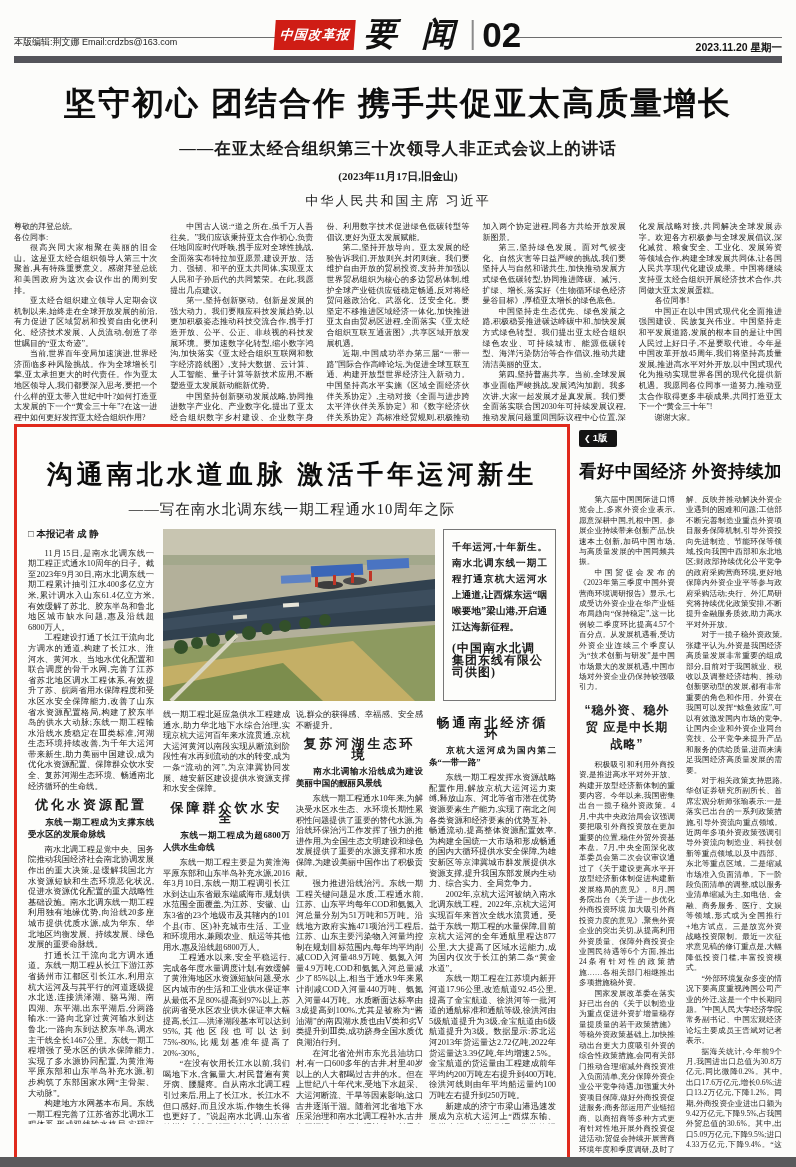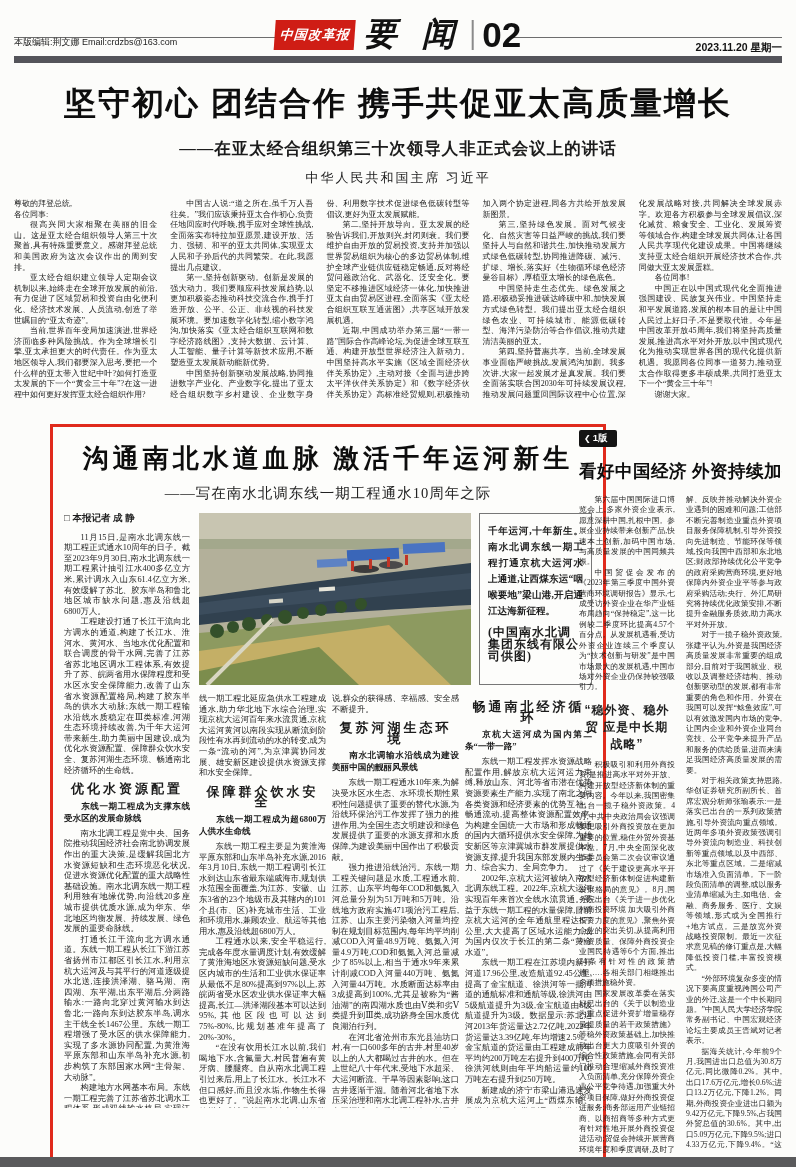--- a/index.html
+++ b/index.html
@@ -45,21 +45,21 @@
   
   .blk-p   { text-indent:2em; }
   .blk-nop { text-indent:0; }
   .blk-cont{ text-indent:0; }
   .blk-h2  { font-family:"Liberation Sans","DejaVu Sans",sans-serif; font-weight:bold;
     text-align:center; text-indent:0; }
   .blk-kai { font-weight:600; text-indent:2em; color:#1a1a1a; }
 
   
   .canal { position:absolute; left:14px; top:424px; width:556px; height:738px;
-    border:3px solid #e02a1c; background:#fdfdfb; padding:8px 11px; overflow:hidden;margin-left:36px; }
+    border:3px solid #e02a1c; background:#fdfdfb; padding:24px 11px; overflow:hidden; }
   .canal h2.title { text-align:center; font-weight:900; font-size:26px; letter-spacing:4px;
     margin:6px 0 8px; color:#0d0d0d; }
   .canal .sub { text-align:center; font-size:14.5px; letter-spacing:1px; margin-bottom:10px; color:#222; }
   .canal-content { display:flex; gap:9px; height:595px; }
   .canal-col1 { width:126px; flex:none; overflow:hidden;
     font-size:8.3px; line-height:10.6px; text-align:justify; }
   .canal-right { flex:1; display:flex; flex-direction:column; gap:9px; }
   .photo-row { display:flex; gap:8px; height:172px; flex:none; }
   .photo { width:272px; flex:none; background:#aaa; }
   .photo svg { display:block; width:100%; height:100%; }
@@ -100,20 +100,21 @@
       <div class="page-no">02</div>
     </div>
     <div class="editor-line">本版编辑:荆文娜  Email:crdzbs@163.com</div>
     <div class="date-line">2023.11.20  星期一</div>
     <div class="top-bar"></div>
   </div>
 
   <div class="speech">
     <h1>坚守初心  团结合作  携手共促亚太高质量增长</h1>
     <div class="sub">——在亚太经合组织第三十次领导人非正式会议上的讲话</div>
+    <div class="dateline">(2023年11月17日,旧金山)</div>
     <div class="author">中华人民共和国主席  习近平</div>
     <div class="speech-body">
         <p class="blk-nop">尊敬的拜登总统,</p>
         <p class="blk-nop">各位同事:</p>
         <p class="blk-p">很高兴同大家相聚在美丽的旧金山。这是亚太经合组织领导人第三十次聚首,具有特殊重要意义。感谢拜登总统和美国政府为这次会议作出的周到安排。</p>
         <p class="blk-p">亚太经合组织建立领导人定期会议机制以来,始终走在全球开放发展的前沿,有力促进了区域贸易和投资自由化便利化、经济技术发展、人员流动,创造了举世瞩目的“亚太奇迹”。</p>
         <p class="blk-p">当前,世界百年变局加速演进,世界经济面临多种风险挑战。作为全球增长引擎,亚太承担更大的时代责任。作为亚太地区领导人,我们都要深入思考,要把一个什么样的亚太带入世纪中叶?如何打造亚太发展的下一个“黄金三十年”?在这一进程中如何更好发挥亚太经合组织作用?</p>
         <p class="blk-p">中国古人说:“道之所在,虽千万人吾往矣。”我们应该秉持亚太合作初心,负责任地回应时代呼唤,携手应对全球性挑战,全面落实布特拉加亚愿景,建设开放、活力、强韧、和平的亚太共同体,实现亚太人民和子孙后代的共同繁荣。在此,我愿提出几点建议。</p>
         <p class="blk-p">第一,坚持创新驱动。创新是发展的强大动力。我们要顺应科技发展趋势,以更加积极姿态推动科技交流合作,携手打造开放、公平、公正、非歧视的科技发展环境。要加速数字化转型,缩小数字鸿沟,加快落实《亚太经合组织互联网和数字经济路线图》,支持大数据、云计算、人工智能、量子计算等新技术应用,不断塑造亚太发展新动能新优势。</p>
         <p class="blk-p">中国坚持创新驱动发展战略,协同推进数字产业化、产业数字化,提出了亚太经合组织数字乡村建设、企业数字身份、利用数字技术促进绿色低碳转型等倡议,更好为亚太发展赋能。</p>

